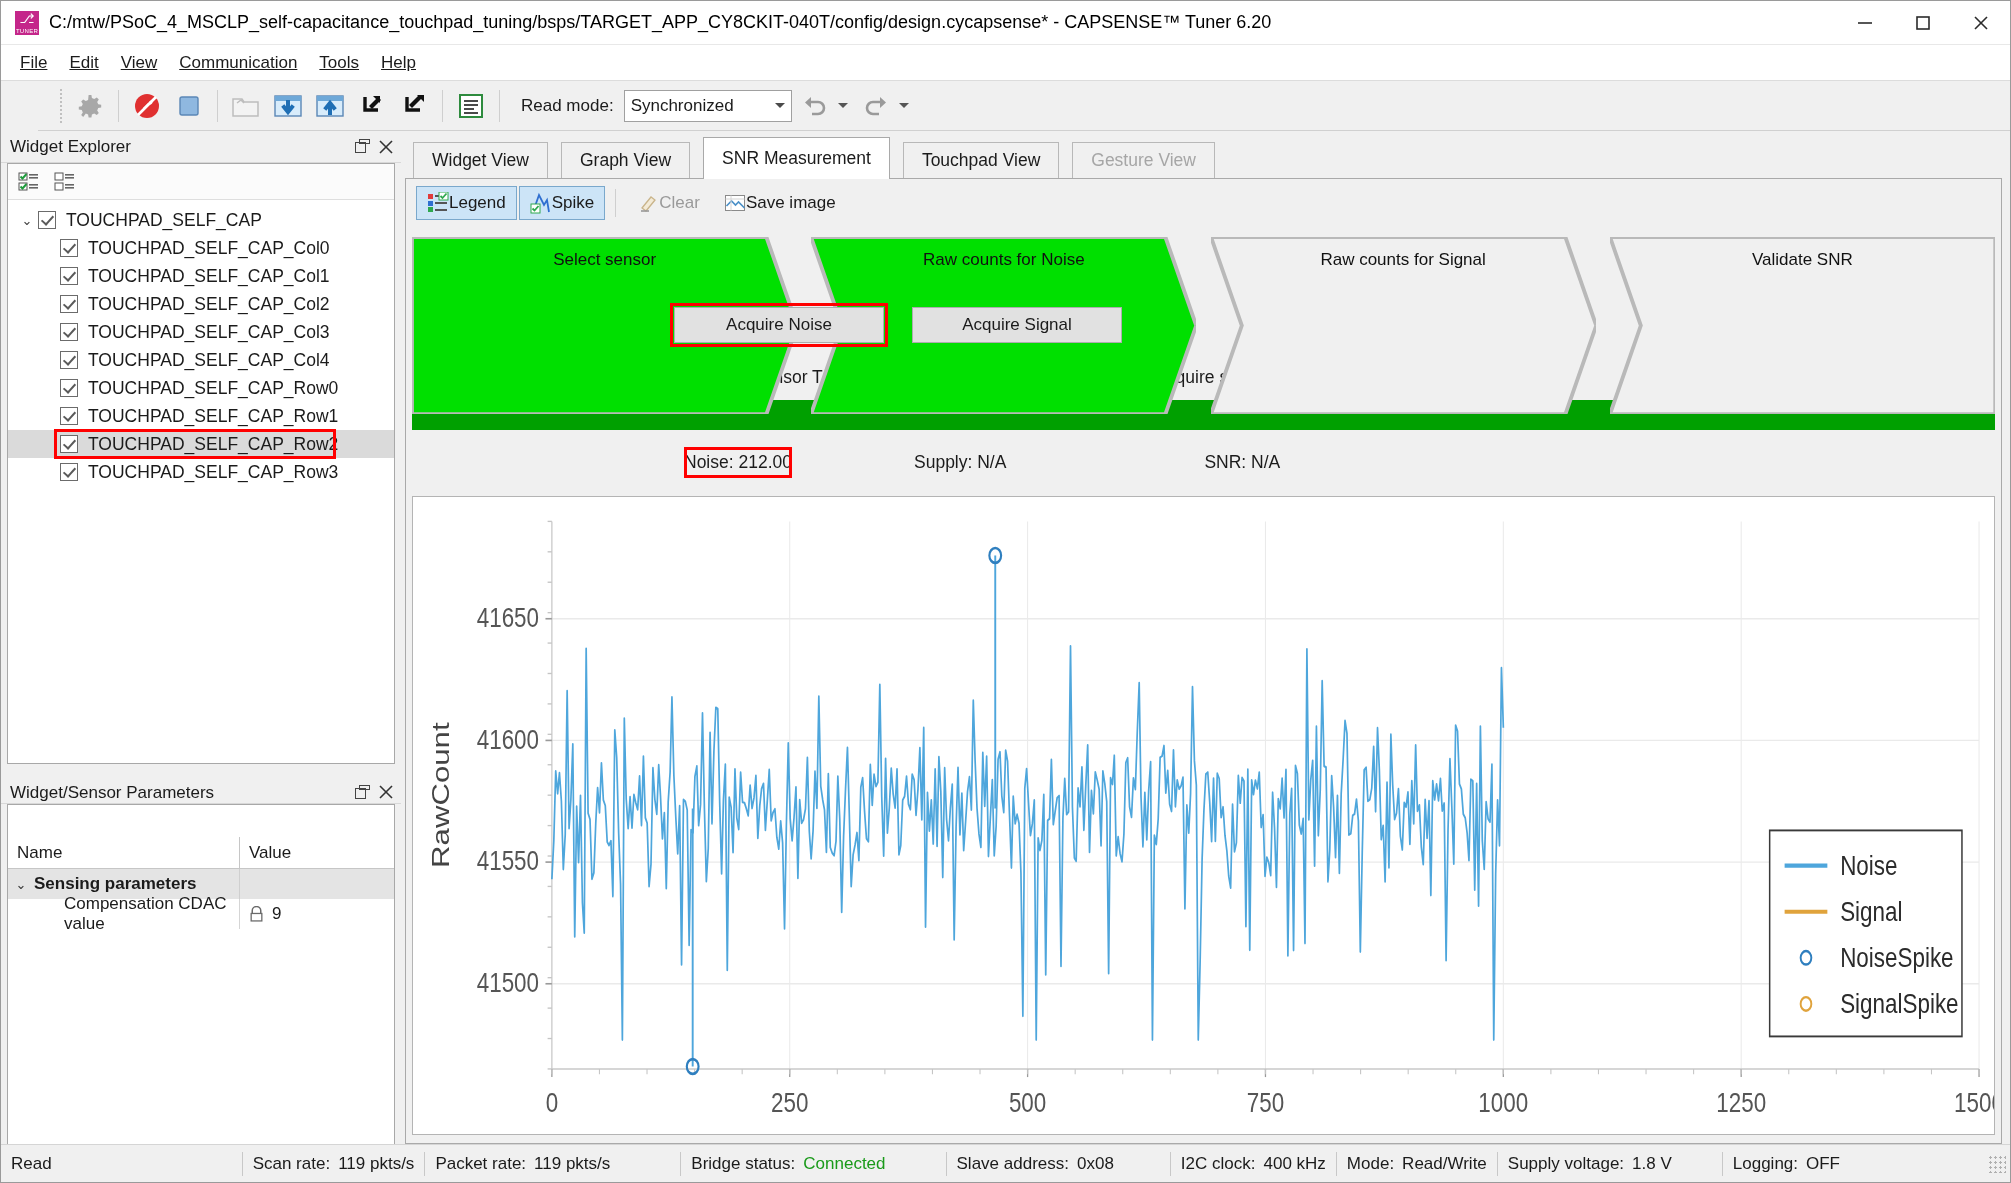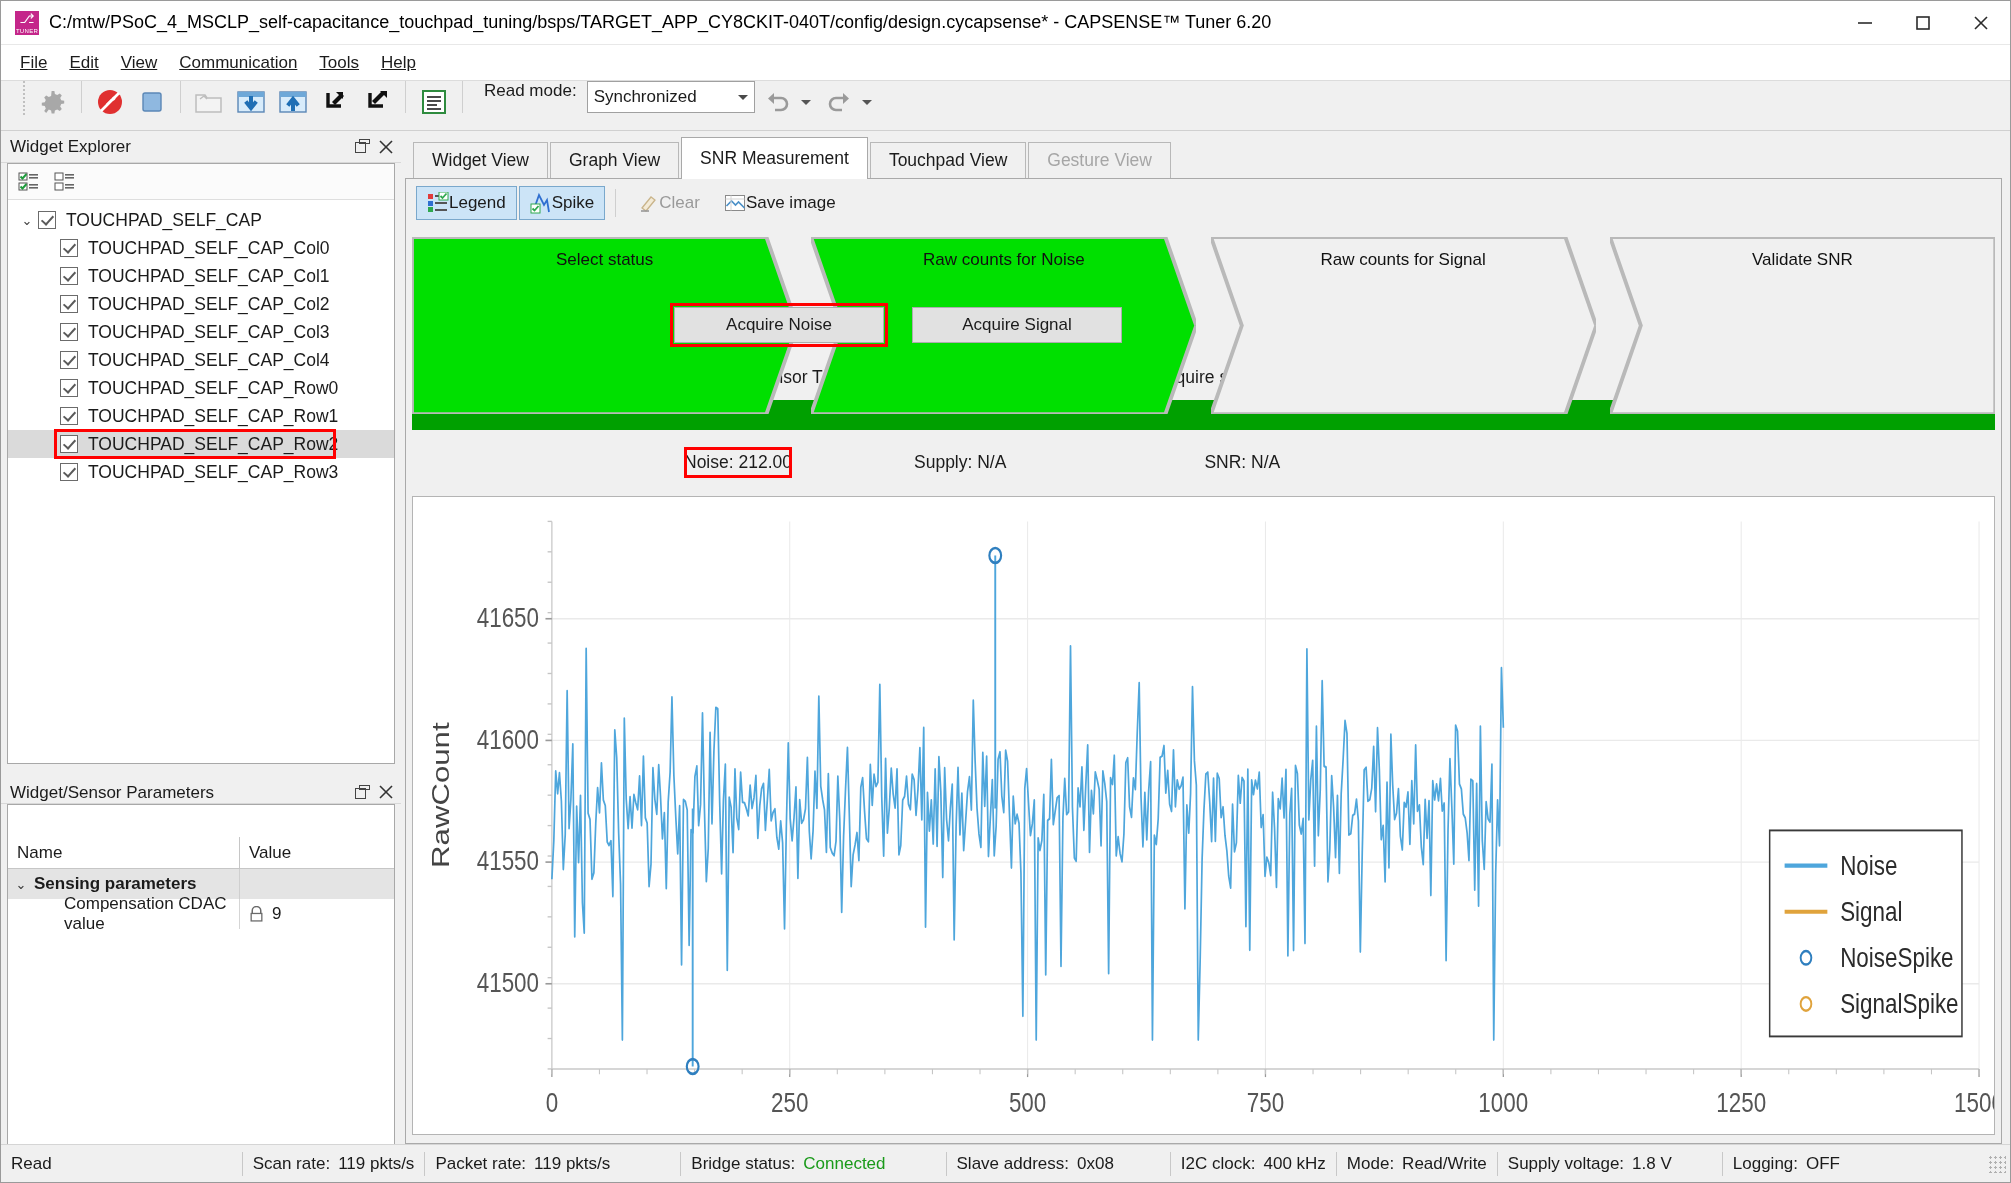--- a/index.html
+++ b/index.html
@@ -64,23 +64,24 @@
   }
   .menu-item {
     padding: 4px 11px; font-size: 17px; color: #1b1b1b; cursor: default;
   }
   .menu-item u { text-decoration: underline; }
 
   
   .toolbar {
     height: 50px; min-height: 50px;
     background: #f0f0f0;
-    display: flex; align-items: flex-start;
+    display: flex; align-items: center;
     border-bottom: 1px solid #d0d0d0;
     padding-left: 16px;
+    margin-left: 37px;
   }
   .grip {
     width: 9px; height: 34px; margin: 0 3px;
     background:
       repeating-linear-gradient(to bottom, #c0c0c0 0 2px, transparent 2px 4px);
     background-size: 2px 100%; background-repeat: no-repeat;
     background-position: 3px 0;
   }
   .tb-sep { width: 1px; height: 32px; background: #cfcfcf; margin: 0 7px; }
   .tb-btn {
@@ -212,21 +213,21 @@
     padding: 6px 8px 0 4px;
   }
   .tabstrip {
     display: flex; align-items: flex-end; height: 42px; min-height: 42px;
     border-bottom: 1px solid #a9a9a9; padding-left: 8px;
   }
   .tab {
     height: 36px; display: flex; align-items: center; padding: 0 18px;
     font-size: 17.5px; color: #1b1b1b;
     background: #f0f0f0; border: 1px solid #b8b8b8;
-    border-bottom: none; margin-right: 2px;
+    border-bottom: none; margin-right: 13px;
     position: relative;
   }
   .tab.active {
     background: #ffffff; height: 42px; margin-bottom: -1px;
     border-color: #a9a9a9; z-index: 2; font-weight: normal;
   }
   .tab.disabled { color: #a6a6a6; }
 
   .tab-panel {
     flex: 1; background: #f0f0f0; border: 1px solid #a9a9a9; border-top: none;
@@ -674,21 +675,21 @@
             </svg>
             <span>Save image</span>
           </div>
         </div>
 
         <div class="stages">
           <div class="stage">
             <svg class="shape" viewBox="0 0 100 46" preserveAspectRatio="none">
               <polygon points="0,0 92,0 100,23 92,46 0,46" fill="#00e000" stroke="#b9b9b9" stroke-width="1"></polygon>
             </svg>
-            <span class="txt">Select status</span>
+            <span class="txt">Select sensor</span>
           </div>
           <div class="stage">
             <svg class="shape" viewBox="0 0 100 46" preserveAspectRatio="none">
               <polygon points="0,0 92,0 100,23 92,46 0,46 8,23" fill="#00e000" stroke="#b9b9b9" stroke-width="1"></polygon>
             </svg>
             <span class="txt">Raw counts for Noise</span>
           </div>
           <div class="stage">
             <svg class="shape" viewBox="0 0 100 46" preserveAspectRatio="none">
               <polygon points="0,0 92,0 100,23 92,46 0,46 8,23" fill="#f0f0f0" stroke="#b9b9b9" stroke-width="1"></polygon>

